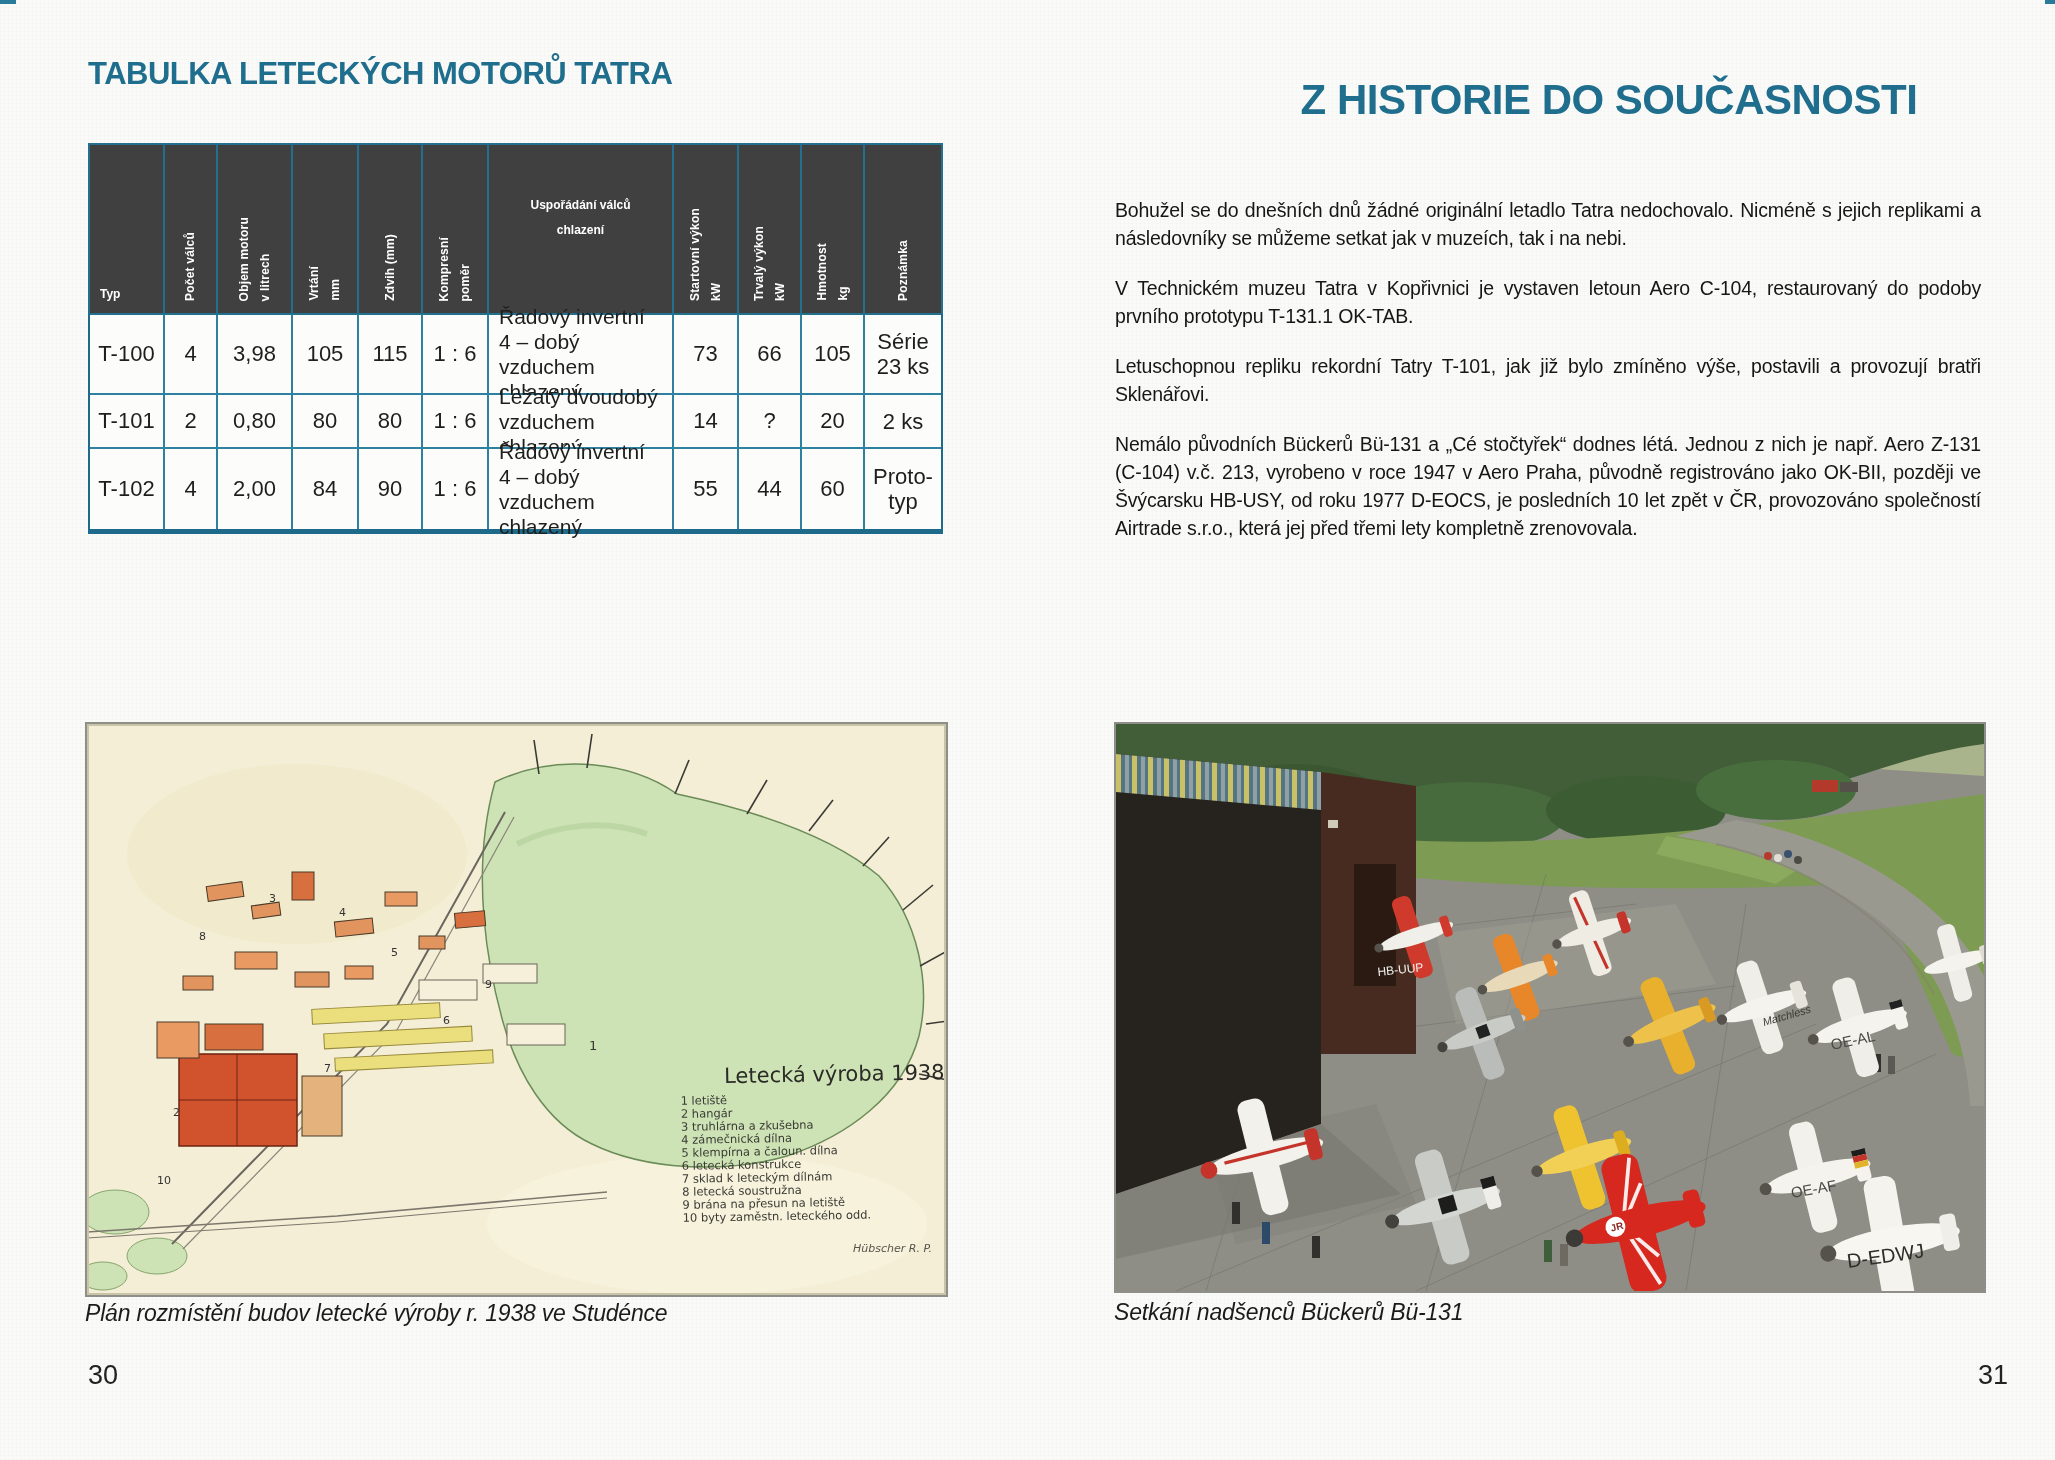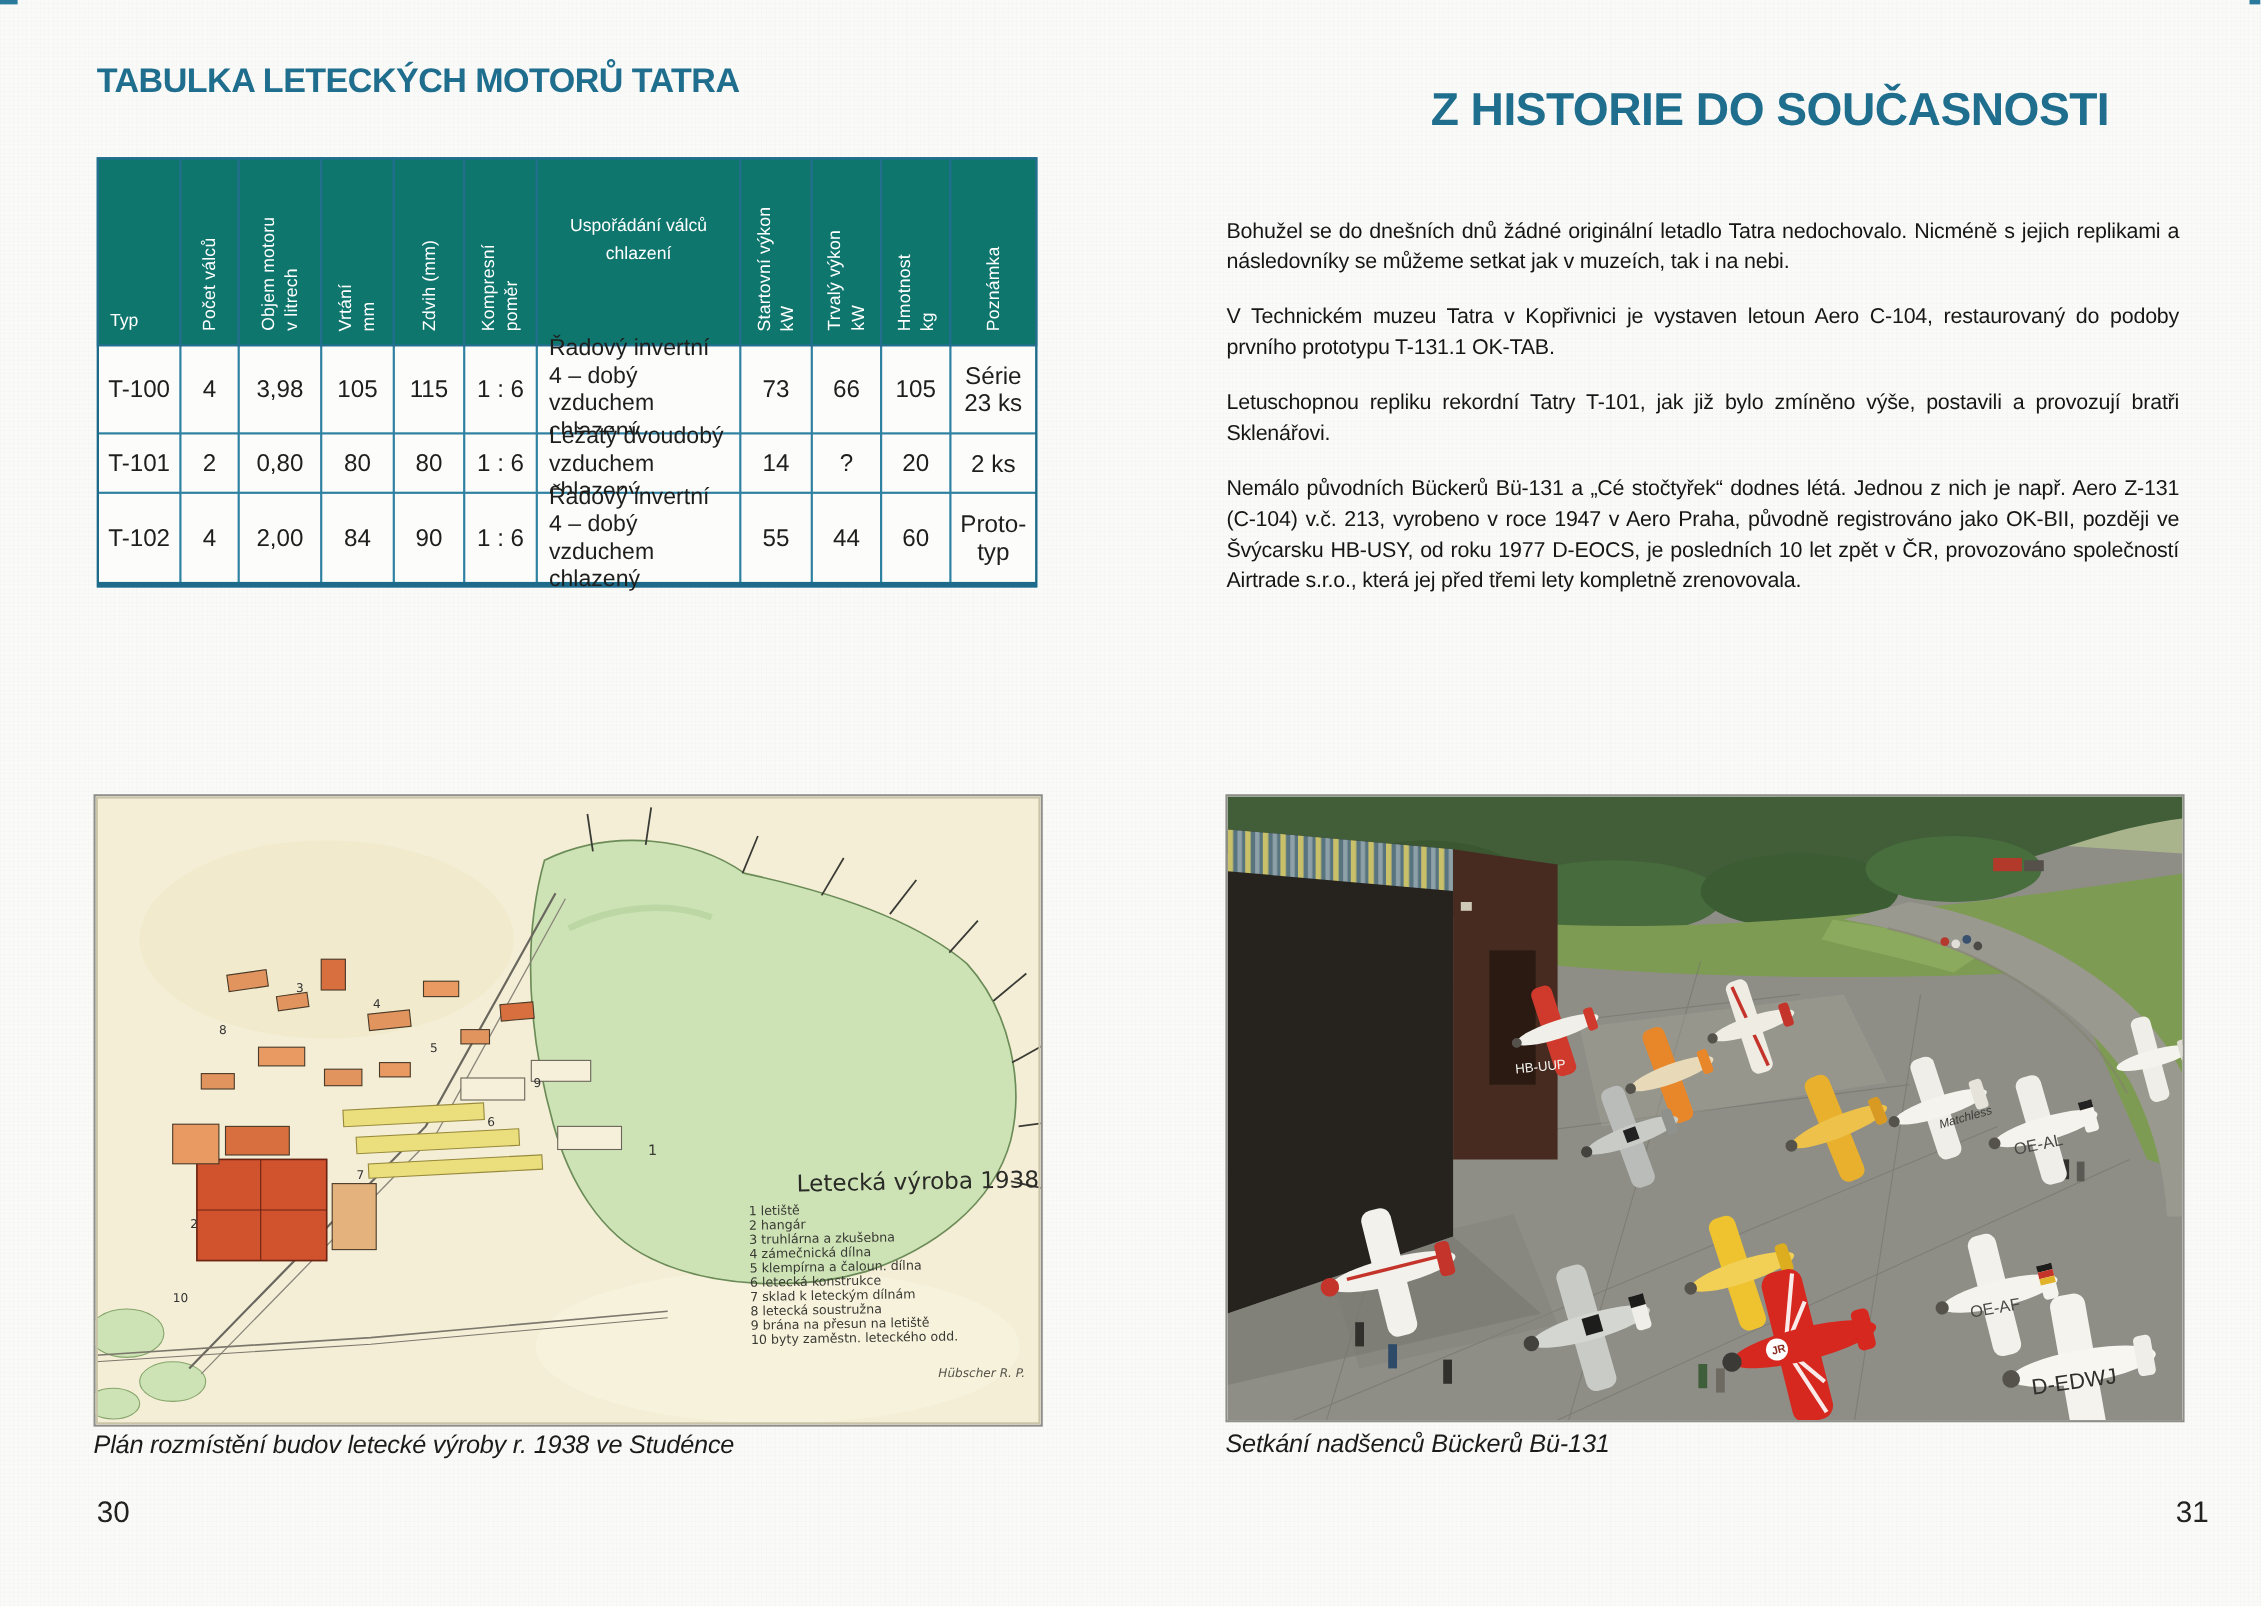--- a/index.html
+++ b/index.html
@@ -23,21 +23,21 @@
   }
   .engine-table{
     position:absolute;left:88px;top:143px;
     display:grid;
     grid-template-columns:73px 51px 73px 64px 62px 64px 183px 63px 61px 61px 76px;
     grid-template-rows:168px 78px 52px 80px;
     gap:2px;background:#2f81a2;
     border:2px solid #1d6a8a;border-bottom-width:5px;
   }
   .hc{
-    background:#0f766e;color:#fff;font-weight:normal;font-size:16px;
+    background:#404040;color:#fff;font-weight:bold;font-size:12px;
     display:flex;align-items:flex-end;justify-content:center;
     padding-bottom:12px;box-shadow:0 0 0 2px #236f8e;
   }
   .hc .vtxt{
     writing-mode:vertical-rl;transform:rotate(180deg);
     white-space:pre-line;line-height:21px;letter-spacing:0.2px;
   }
   .hc.typ{justify-content:flex-start;padding:0 0 12px 10px;}
   .hc.usp{align-items:center;justify-content:center;text-align:center;
     padding-bottom:22px;white-space:pre-line;line-height:25px;}

